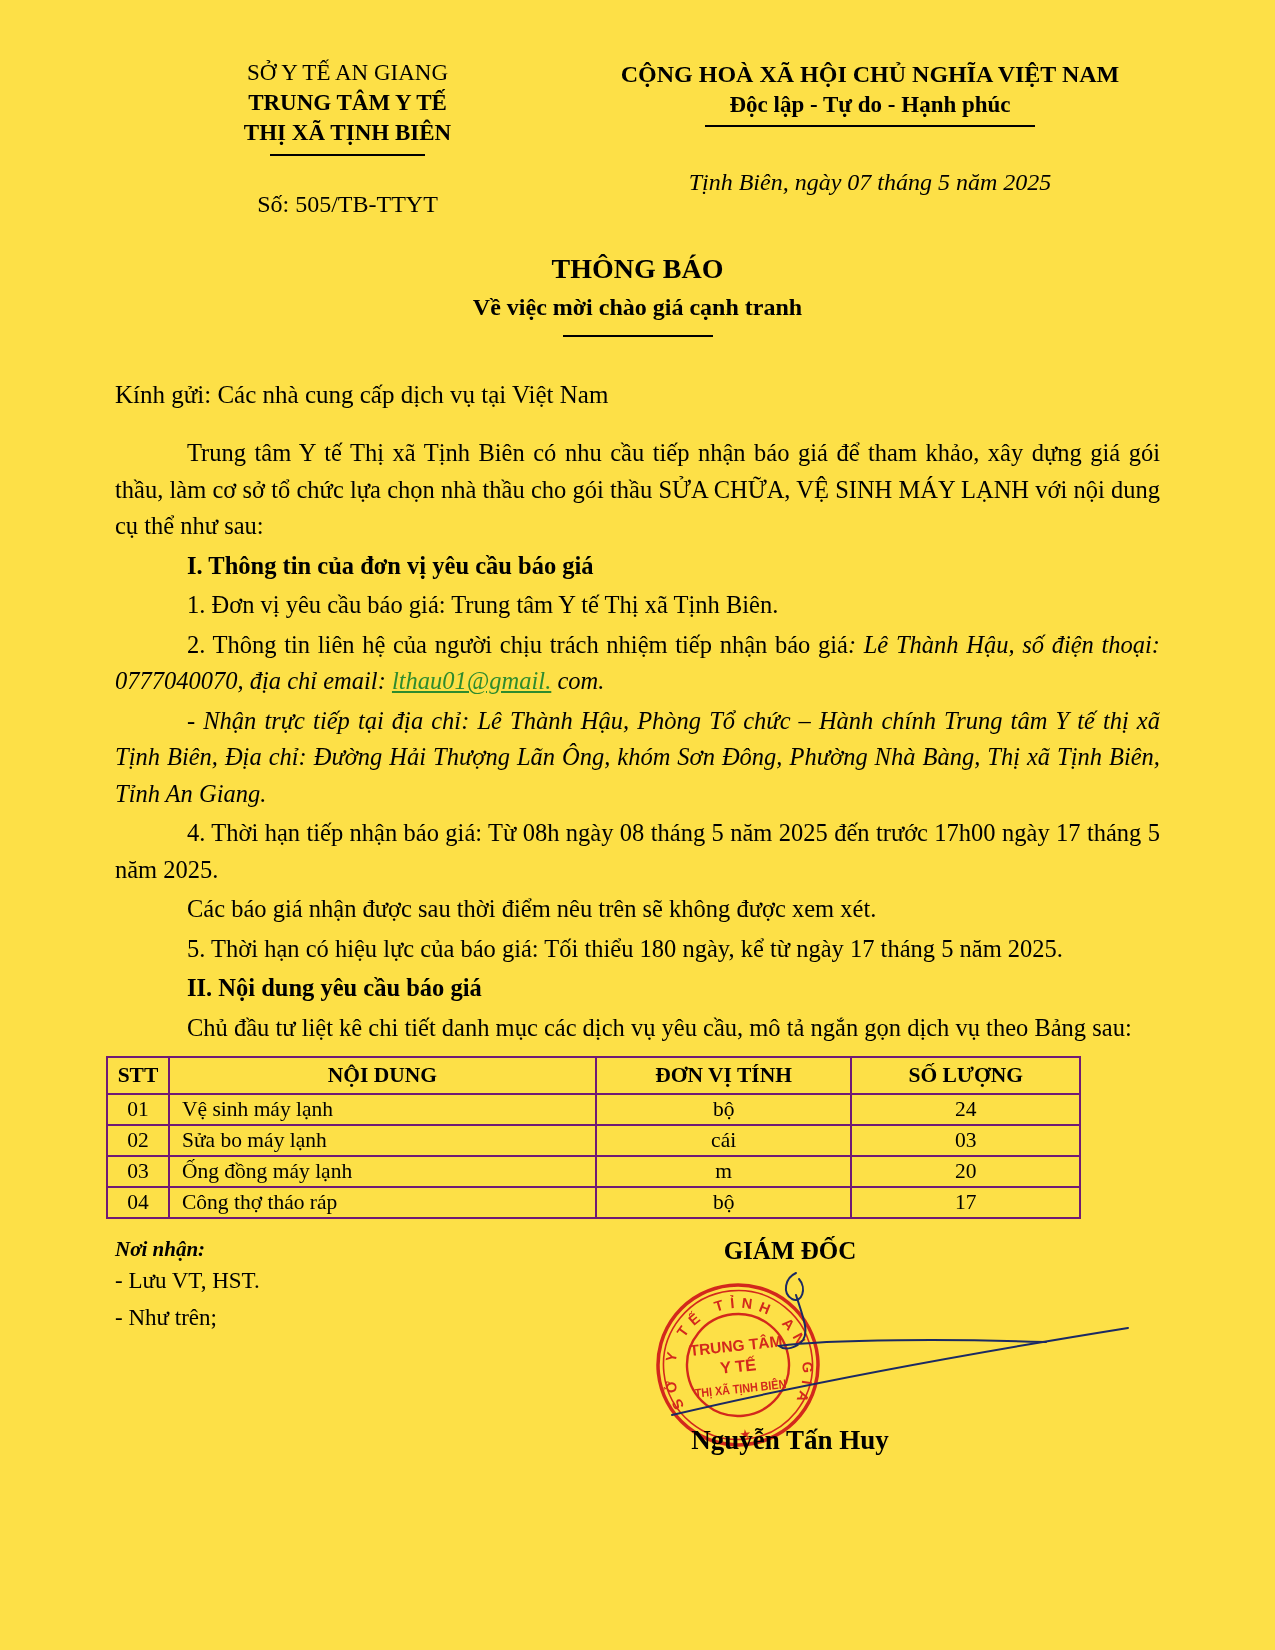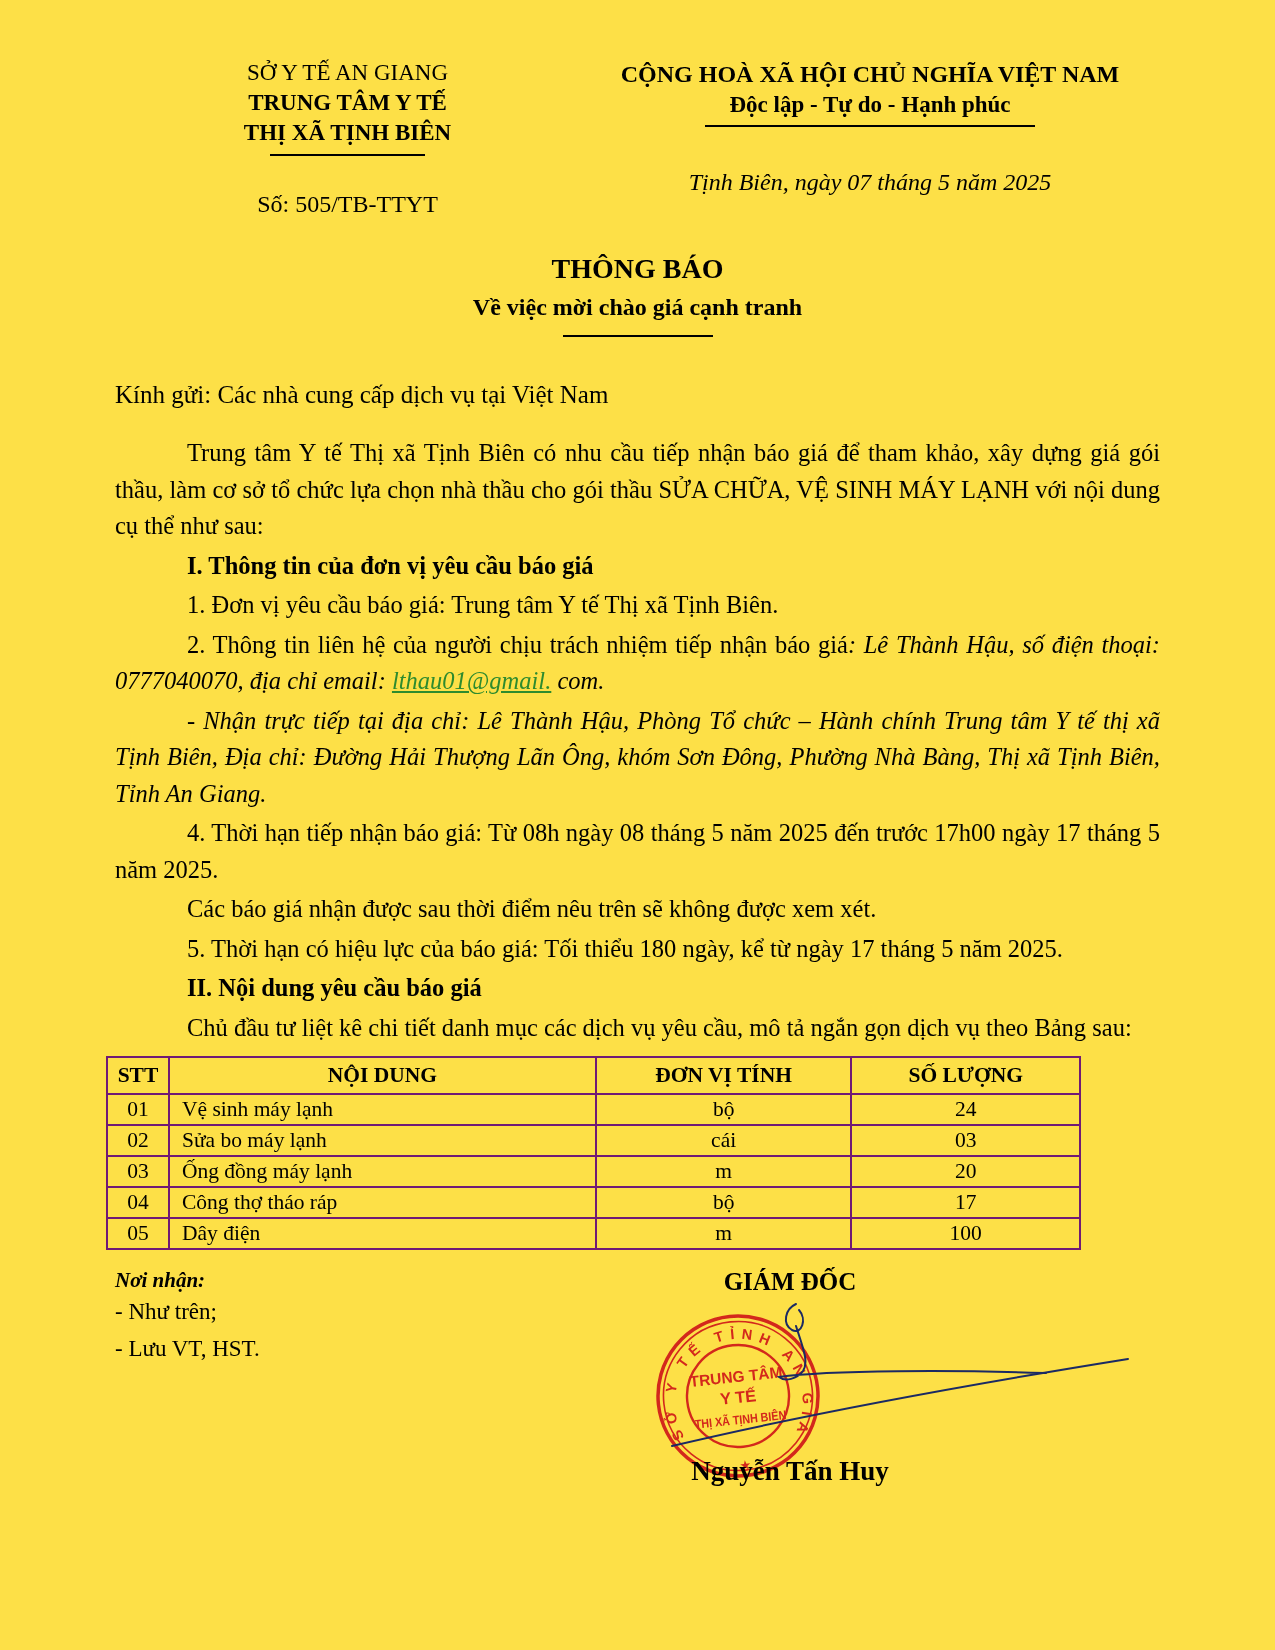--- a/index.html
+++ b/index.html
@@ -157,34 +157,28 @@
         <td class="left">Ống đồng máy lạnh</td>
         <td>m</td>
         <td>20</td>
       </tr>
       <tr>
         <td>04</td>
         <td class="left">Công thợ tháo ráp</td>
         <td>bộ</td>
         <td>17</td>
       </tr>
-      <tr>
-        <td>05</td>
-        <td class="left">Dây điện</td>
-        <td>m</td>
-        <td>100</td>
-      </tr>
     </tbody>
   </table>
 
   <div class="footer">
     <div class="recipients">
       <div class="recipients-label">Nơi nhận:</div>
+      <div class="recipient-item">- Lưu VT, HST.</div>
       <div class="recipient-item">- Như trên;</div>
-      <div class="recipient-item">- Lưu VT, HST.</div>
     </div>
 
     <div class="sign-block">
       <div class="signer-title">GIÁM ĐỐC</div>
 
       <svg class="stamp-svg" width="172" height="172" viewBox="0 0 172 172">
         <g transform="rotate(-6 86 86)" fill="none" stroke="#d3281c">
           <circle cx="86" cy="86" r="80" stroke-width="3.5"></circle>
           <circle cx="86" cy="86" r="74.5" stroke-width="1.6"></circle>
           <circle cx="86" cy="86" r="51" stroke-width="2.4"></circle>

